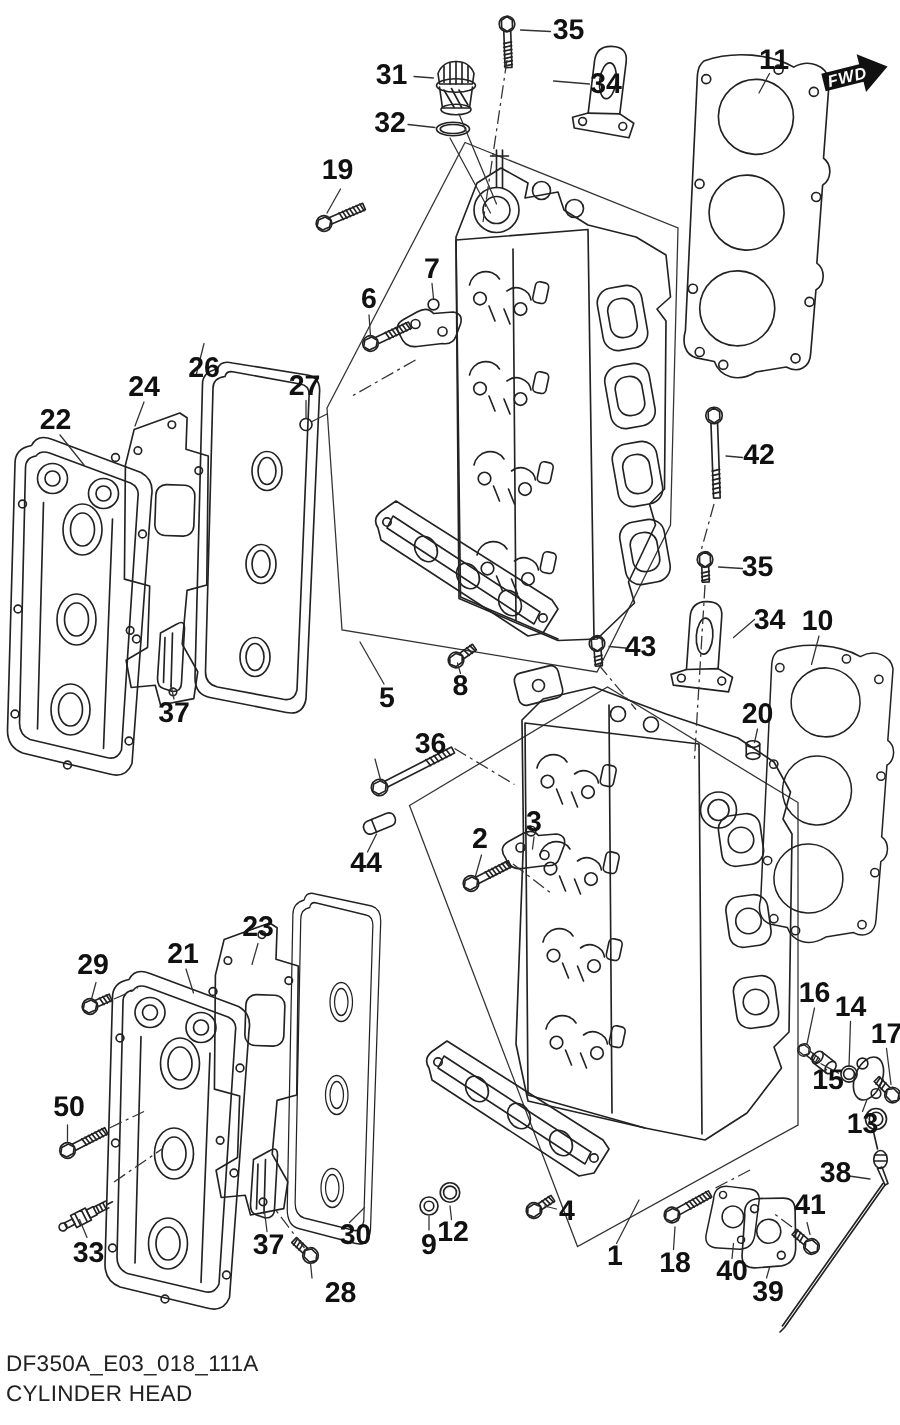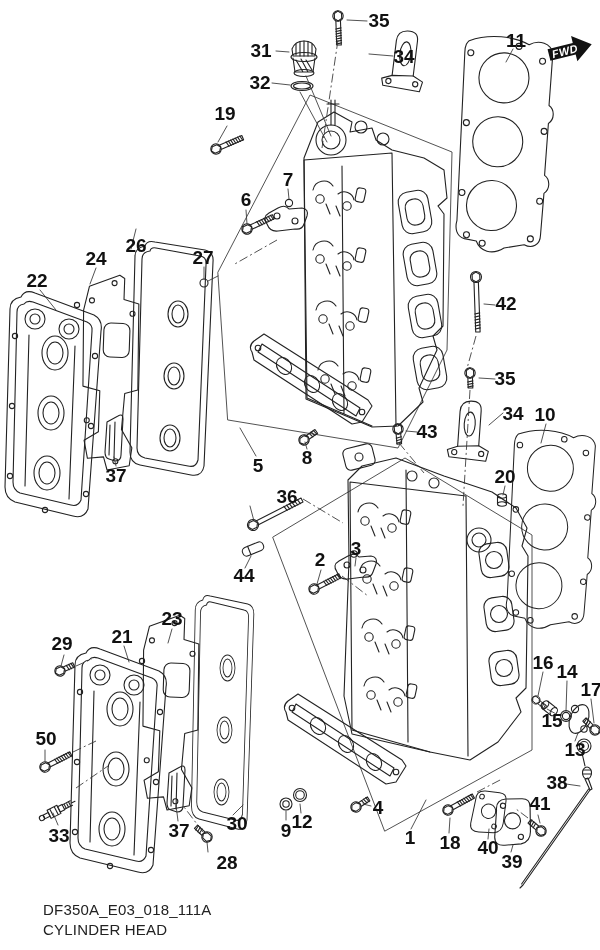--- a/index.html
+++ b/index.html
@@ -1,20 +1,20 @@
 <!DOCTYPE html>
 <html><head>
 <meta charset="utf-8">
 <style>
   html,body{margin:0;padding:0;background:#fff;}
   .stage{position:relative;width:600px;height:950px;background:#fff;overflow:hidden;
          font-family:"Liberation Sans",sans-serif;color:#1f1f1f;}
   .fig-title{position:absolute;left:6px;top:2px;font-size:28px;font-weight:bold;
              letter-spacing:1px;color:#111;}
-  .caption{position:absolute;left:4px;font-size:15px;color:#222;letter-spacing:0.2px;margin-left:39px;}
+  .caption{position:absolute;left:4px;font-size:15px;color:#222;letter-spacing:0.2px;}
   .caption.code{top:901px;}
   .caption.name{top:921px;}
   .labels-layer{position:absolute;left:0;top:0;width:600px;height:708px;pointer-events:none;}
   .part-label{position:absolute;transform:translate(-50%,-50%);font-size:19px;
               font-weight:bold;color:#111;white-space:nowrap;}
   svg{position:absolute;left:0;top:0;}
   .ln{fill:none;stroke:#222;stroke-width:1.1;stroke-linecap:round;stroke-linejoin:round;}
   .lnt{fill:none;stroke:#333;stroke-width:0.85;stroke-linecap:round;}
   .cl{fill:none;stroke:#333;stroke-width:0.85;stroke-dasharray:9 3 2 3;}
   .fw{fill:#111;stroke:none;}

